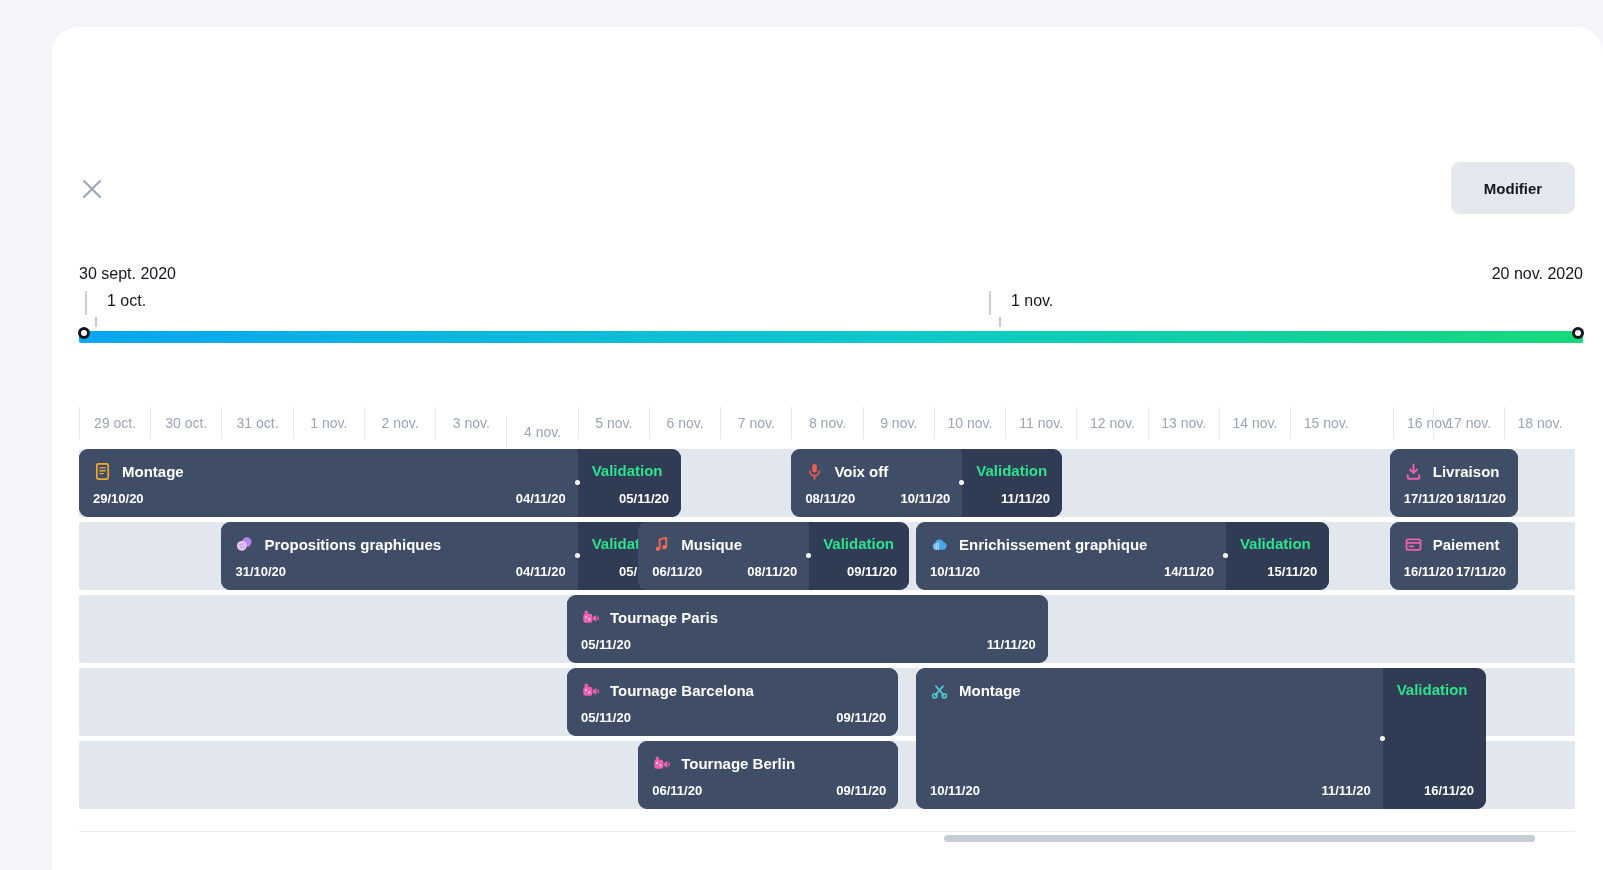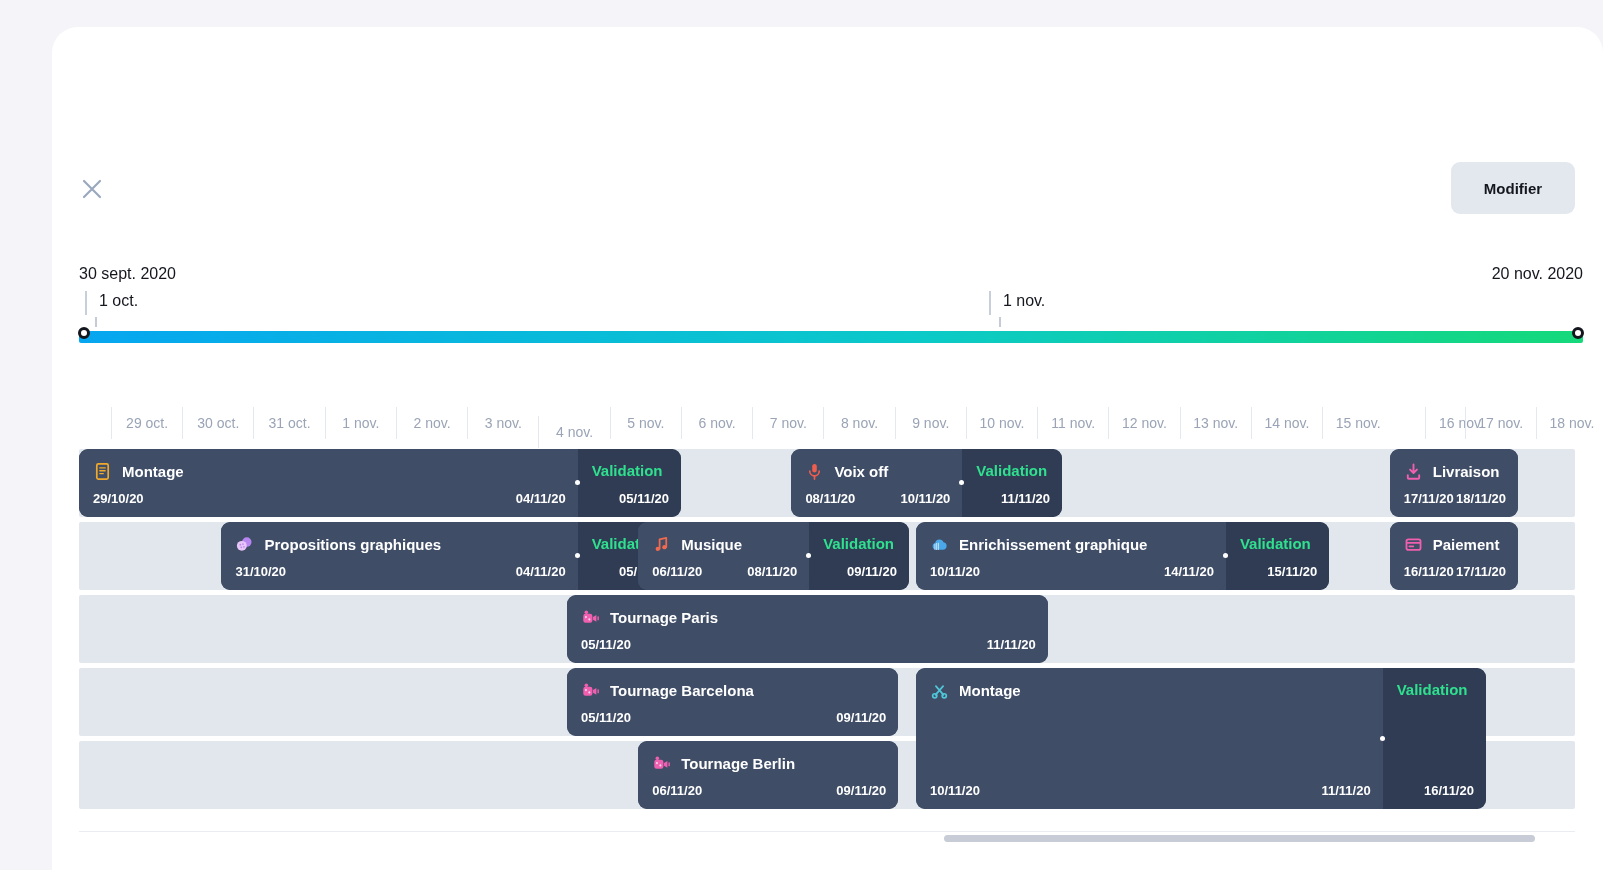--- a/index.html
+++ b/index.html
@@ -55,41 +55,41 @@
     position: absolute; left: 0; top: 0;
     font-size: 16px; color: #15171f; white-space: nowrap;
   }
   #ov-end {
     position: absolute; right: 0; top: 0;
     font-size: 16px; color: #15171f; white-space: nowrap;
   }
   .ov-tick-label {
     position: absolute; top: 26px;
     font-size: 16px; color: #15171f; white-space: nowrap;
-    padding-left: 12px;
+    padding-left: 20px;
     border-left: 2px solid #c9cfda;
     height: 24px; line-height: 20px;
   }
   .ov-tick-mark {
     position: absolute; top: 52px;
     width: 2px; height: 10px; background: #c4cbd6;
   }
   #ov-bar {
     position: absolute; left: 0; top: 66px;
     width: 100%; height: 12px; border-radius: 2px;
   }
   .ov-knob {
     position: absolute; top: 62px;
     width: 12px; height: 12px; border-radius: 50%;
     background: #ffffff; border: 3.5px solid #14161e;
     cursor: pointer;
   }
 
   
-  #gantt { position: absolute; left: 27px; top: 380px; width: 1496px; height: 434px; padding-left: 32px; }
+  #gantt { position: absolute; left: 27px; top: 380px; width: 1496px; height: 434px; }
 
   #day-header { position: relative; height: 32px; }
   .day-col {
     position: absolute; top: 0; height: 32px;
     border-left: 1px solid #e4e8ef;
     font-size: 14px; color: #9aa4b6;
     display: flex; align-items: center; justify-content: center;
     white-space: nowrap;
   }
 

